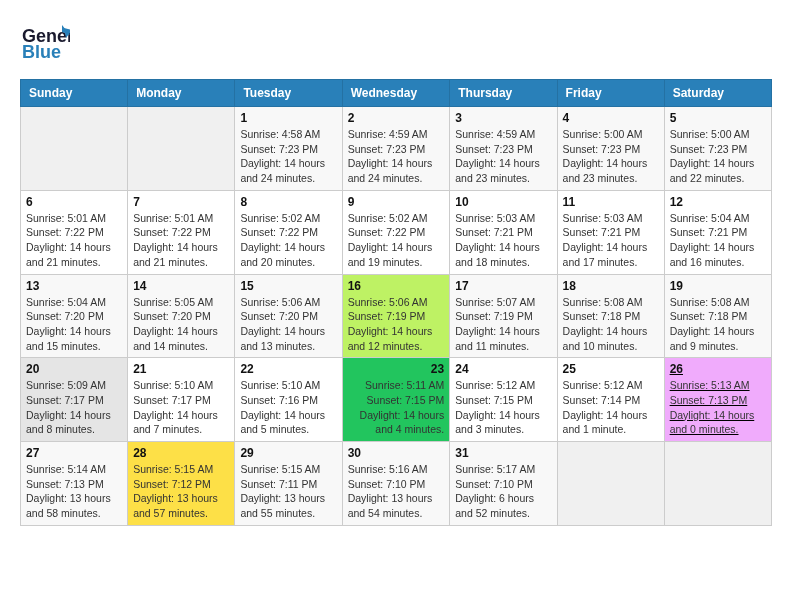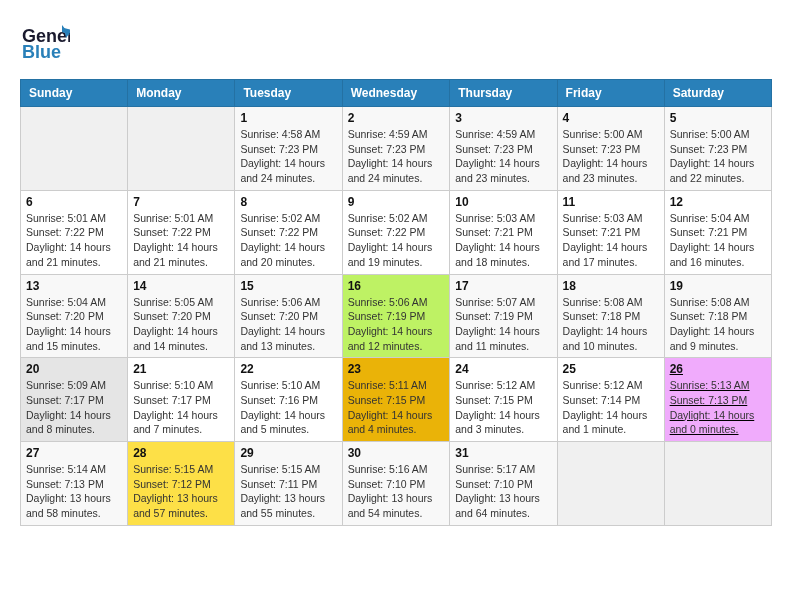--- a/index.html
+++ b/index.html
@@ -289,21 +289,21 @@
           </div>
         </td>
         <td style="background: rgb(255, 255, 255);">
           <span class="day-num">22</span>
           <div class="day-info">
             <div>Sunrise: 5:10 AM</div>
             <div>Sunset: 7:16 PM</div>
             <div>Daylight: 14 hours and 5 minutes.</div>
           </div>
         </td>
-        <td style="background: #eab308;">
+        <td style="background: #22c55e; text-align: right;">
           <span class="day-num">23</span>
           <div class="day-info">
             <div>Sunrise: 5:11 AM</div>
             <div>Sunset: 7:15 PM</div>
             <div>Daylight: 14 hours and 4 minutes.</div>
           </div>
         </td>
         <td style="background: rgb(255, 255, 255);">
           <span class="day-num">24</span>
           <div class="day-info">
@@ -360,20 +360,20 @@
             <div>Sunrise: 5:16 AM</div>
             <div>Sunset: 7:10 PM</div>
             <div>Daylight: 13 hours and 54 minutes.</div>
           </div>
         </td>
         <td style="background: rgb(248, 248, 248);">
           <span class="day-num">31</span>
           <div class="day-info">
             <div>Sunrise: 5:17 AM</div>
             <div>Sunset: 7:10 PM</div>
-            <div>Daylight: 13 hours and 64 minutes.</div>
+            <div>Daylight: 6 hours and 52 minutes.</div>
           </div>
         </td>
         <td class="empty-cell"></td>
         <td class="empty-cell"></td>
       </tr>
     </tbody>
 </table>
 
 </body></html>

